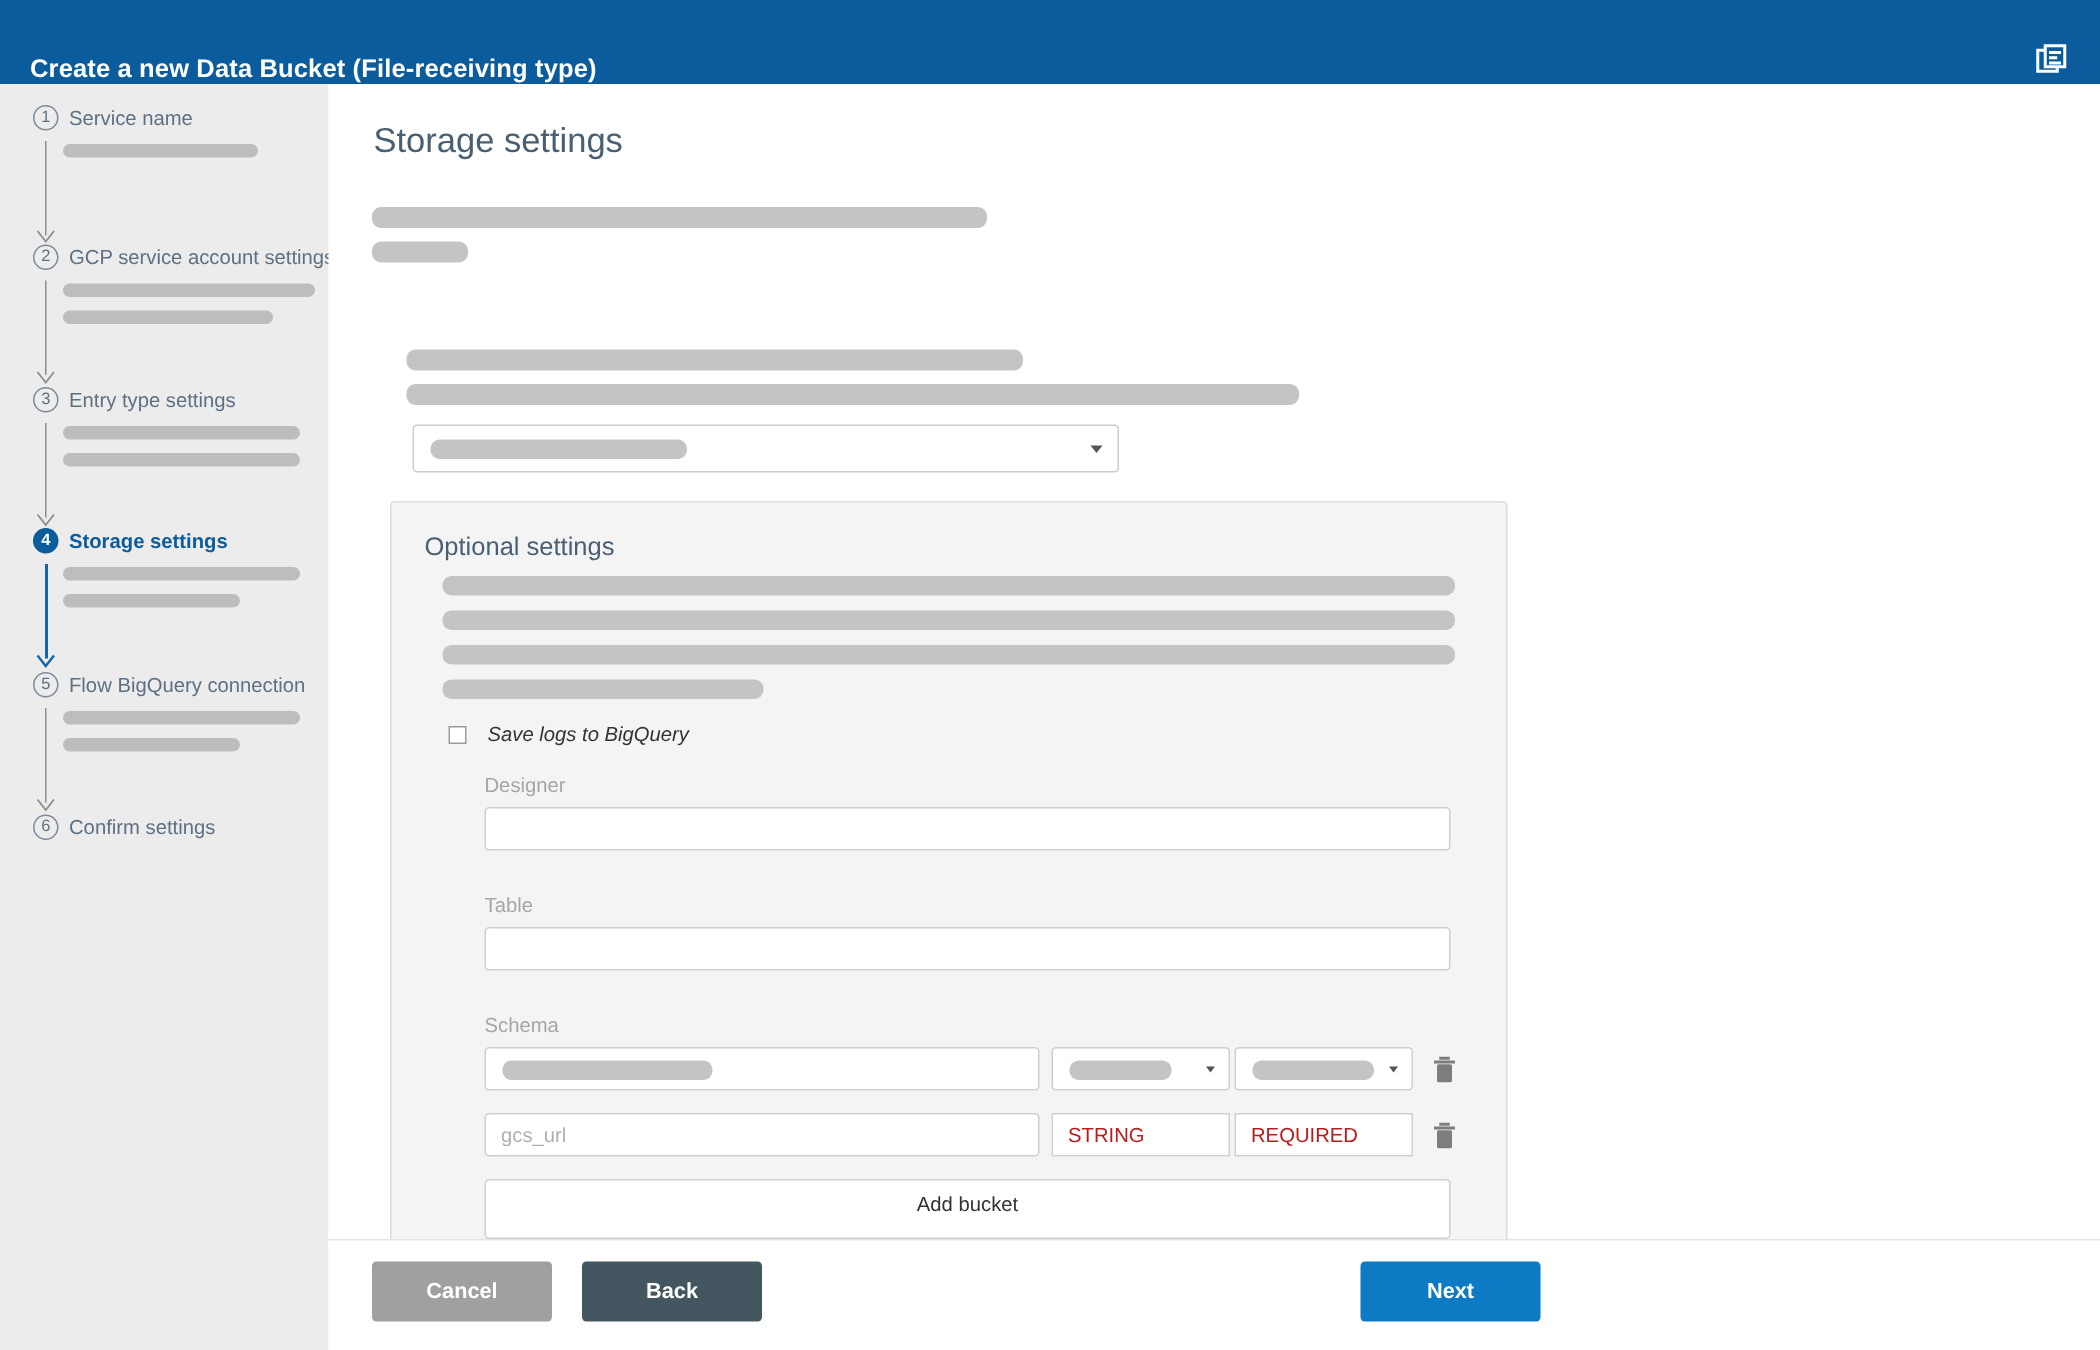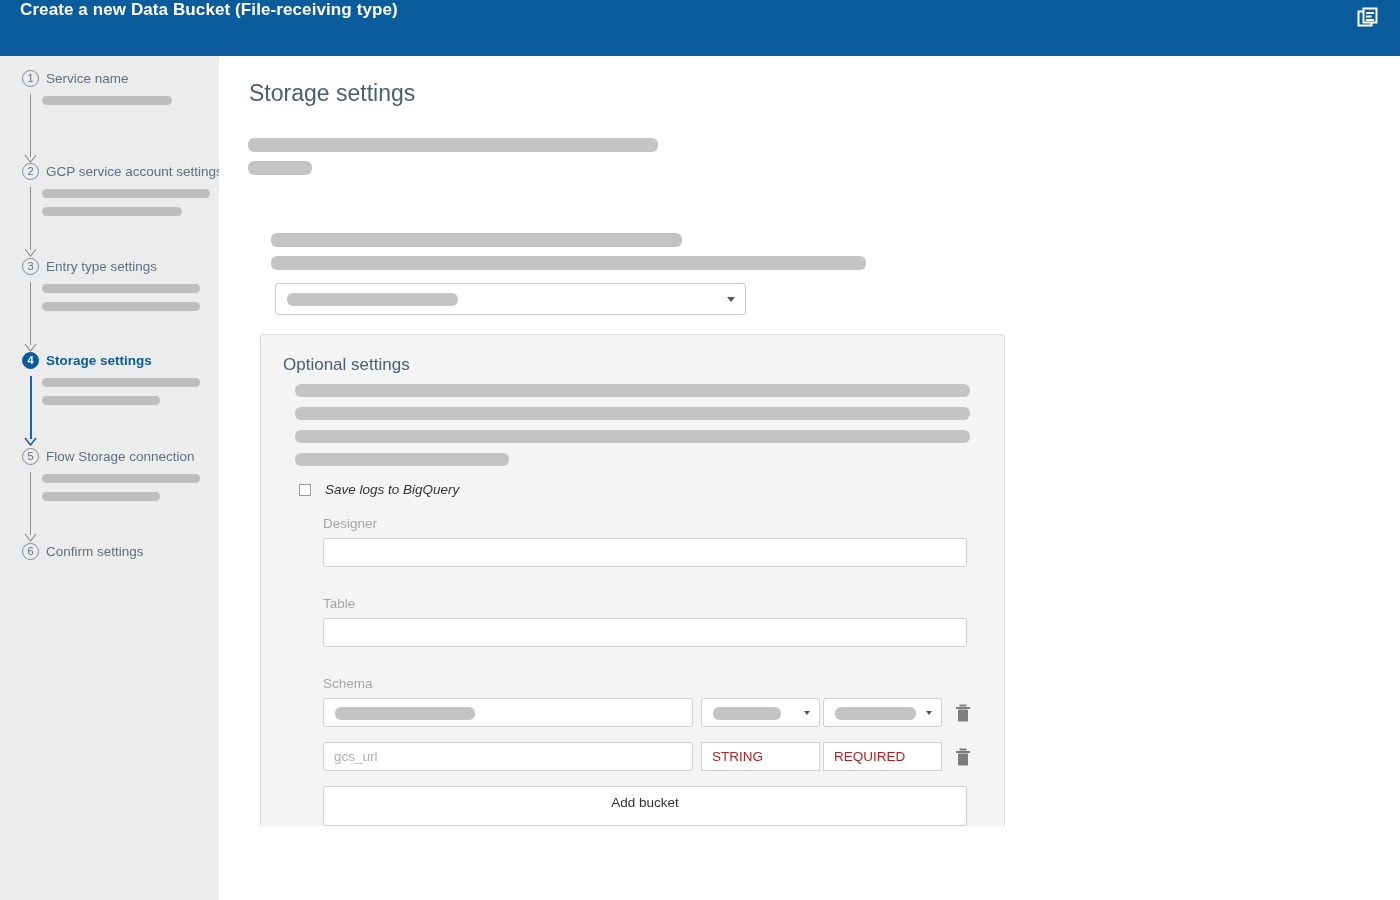--- a/index.html
+++ b/index.html
@@ -9,21 +9,21 @@
     background: #ffffff;
     overflow: hidden;
   }
   .app { position: relative; width: 1400px; height: 900px; }
 
   
   .header {
     position: absolute; top: 0; left: 0;
     width: 1400px; height: 56px;
     background: #0a5c9c;
-    display: flex; align-items: flex-start; justify-content: space-between;
+    display: flex; align-items: flex-end; justify-content: space-between;
   }
   .header-title {
     color: #ffffff; font-size: 17px; font-weight: bold;
     padding-left: 20px; letter-spacing: .1px;
   }
   .header-icon {
     margin-right: 15px; width: 34px; height: 34px;
     display: flex; align-items: center; justify-content: center;
     cursor: pointer;
   }
@@ -225,21 +225,21 @@
       <div class="arrowhead" style="top:377px;">
         <svg width="13" height="10" viewBox="0 0 13 10">
             <path d="M1 1 L6.5 8 L12 1" fill="none" stroke="#1565a8" stroke-width="1.6"></path>
           </svg>
       </div>
     </div>
 
     <div class="step">
       <div class="step-head" style="position:absolute; top:392px;">
         <div class="circle">5</div>
-        <div class="step-label">Flow Storage connection</div>
+        <div class="step-label">Flow BigQuery connection</div>
       </div>
       <div class="bar" style="left:42px; top:418px; width:158px;"></div>
       <div class="bar" style="left:42px; top:436px; width:118px;"></div>
       <div class="connector" style="top:416px; height:63px;"></div>
       <div class="arrowhead" style="top:473px;">
         <svg width="13" height="10" viewBox="0 0 13 10">
             <path d="M1 1 L6.5 8 L12 1" fill="none" stroke="#8d8d8d" stroke-width="1.2"></path>
           </svg>
       </div>
     </div>
@@ -322,14 +322,19 @@
             <rect x="3" y="5.5" width="10" height="12" rx="1" fill="#7d7d7d"></rect>
           </svg>
         </div>
       </div>
 
       <div class="add-field-btn" style="left:62px; top:451px; width:644px; height:40px;">Add bucket</div>
     </div>
 
   </div>
 
+  <div class="footer">
+    <button class="btn btn-cancel">Cancel</button>
+    <button class="btn btn-back">Back</button>
+    <button class="btn btn-next">Next</button>
+  </div>
 
 </div>
 
 </body></html>

